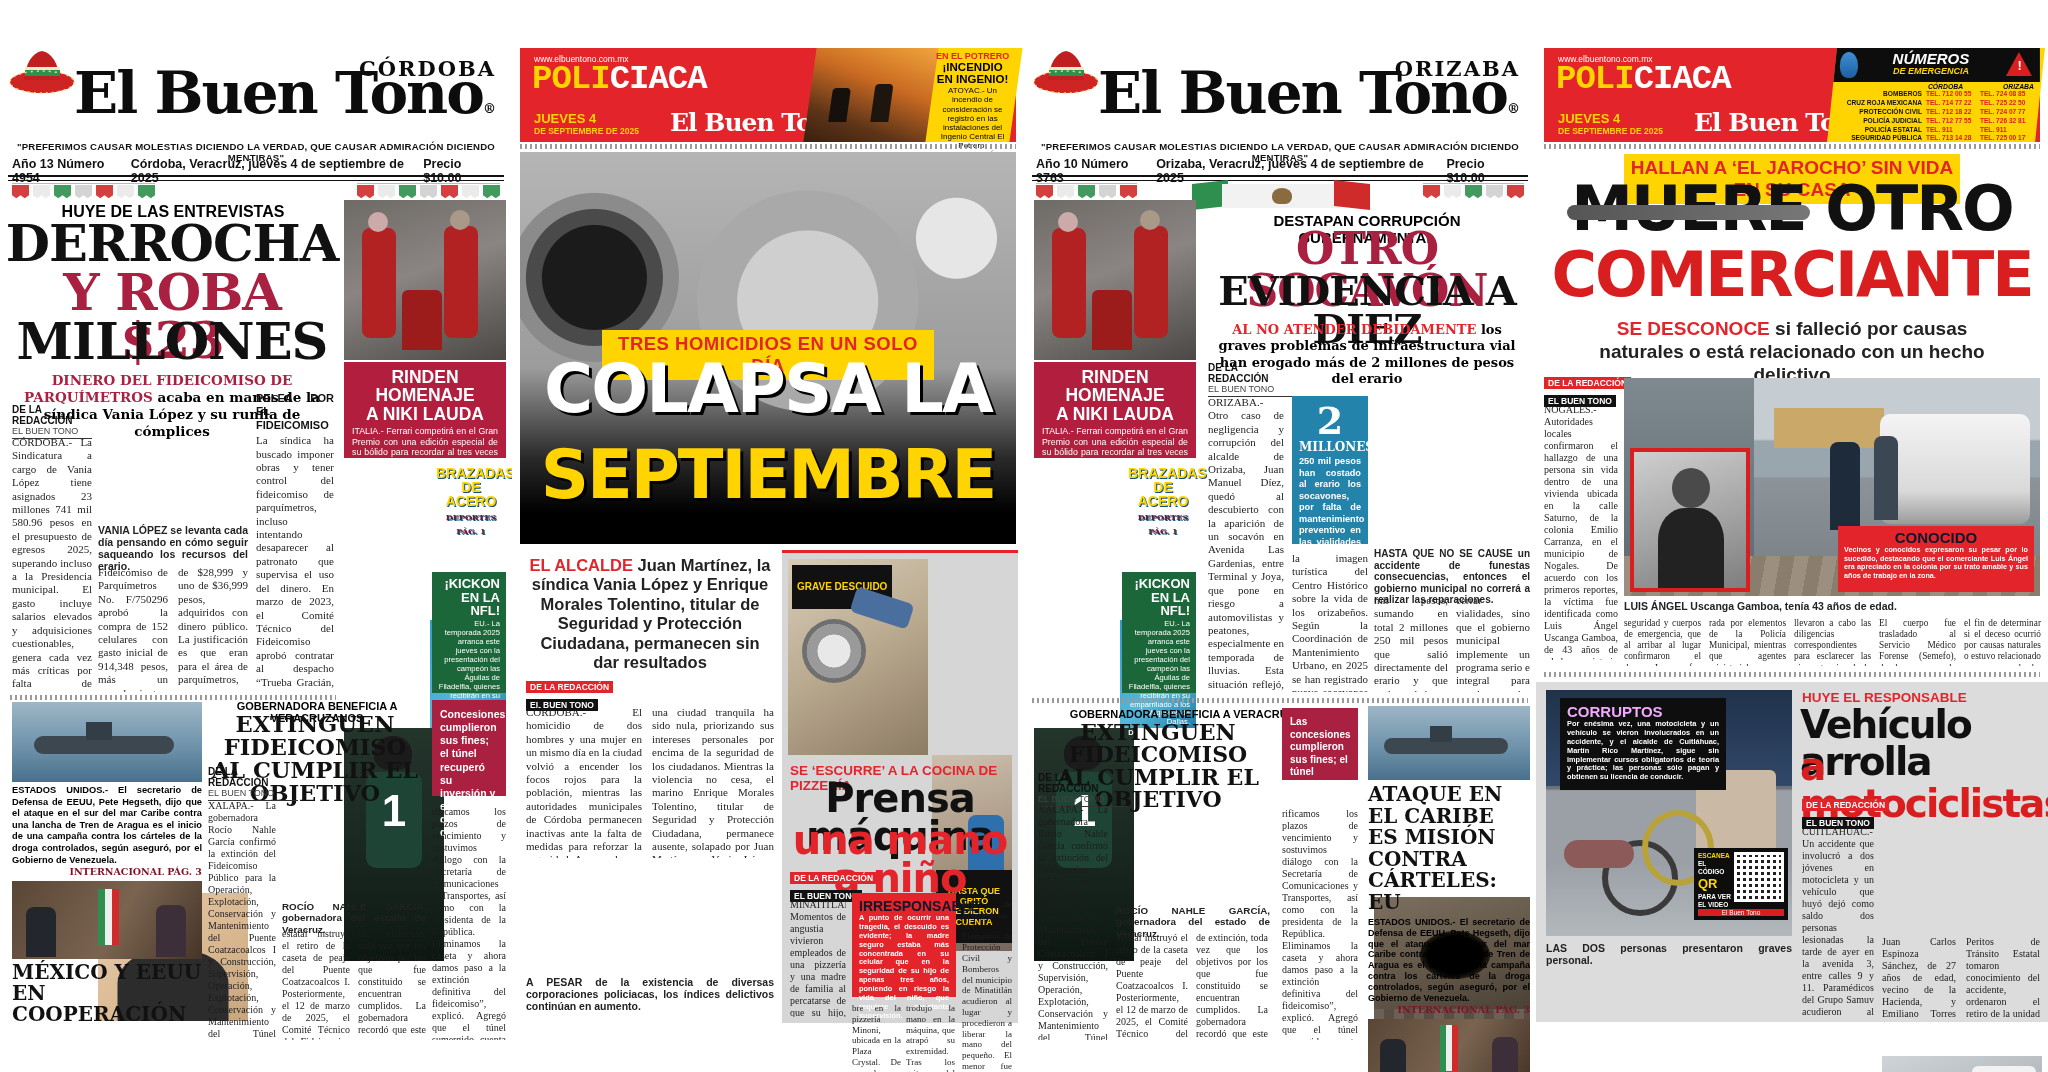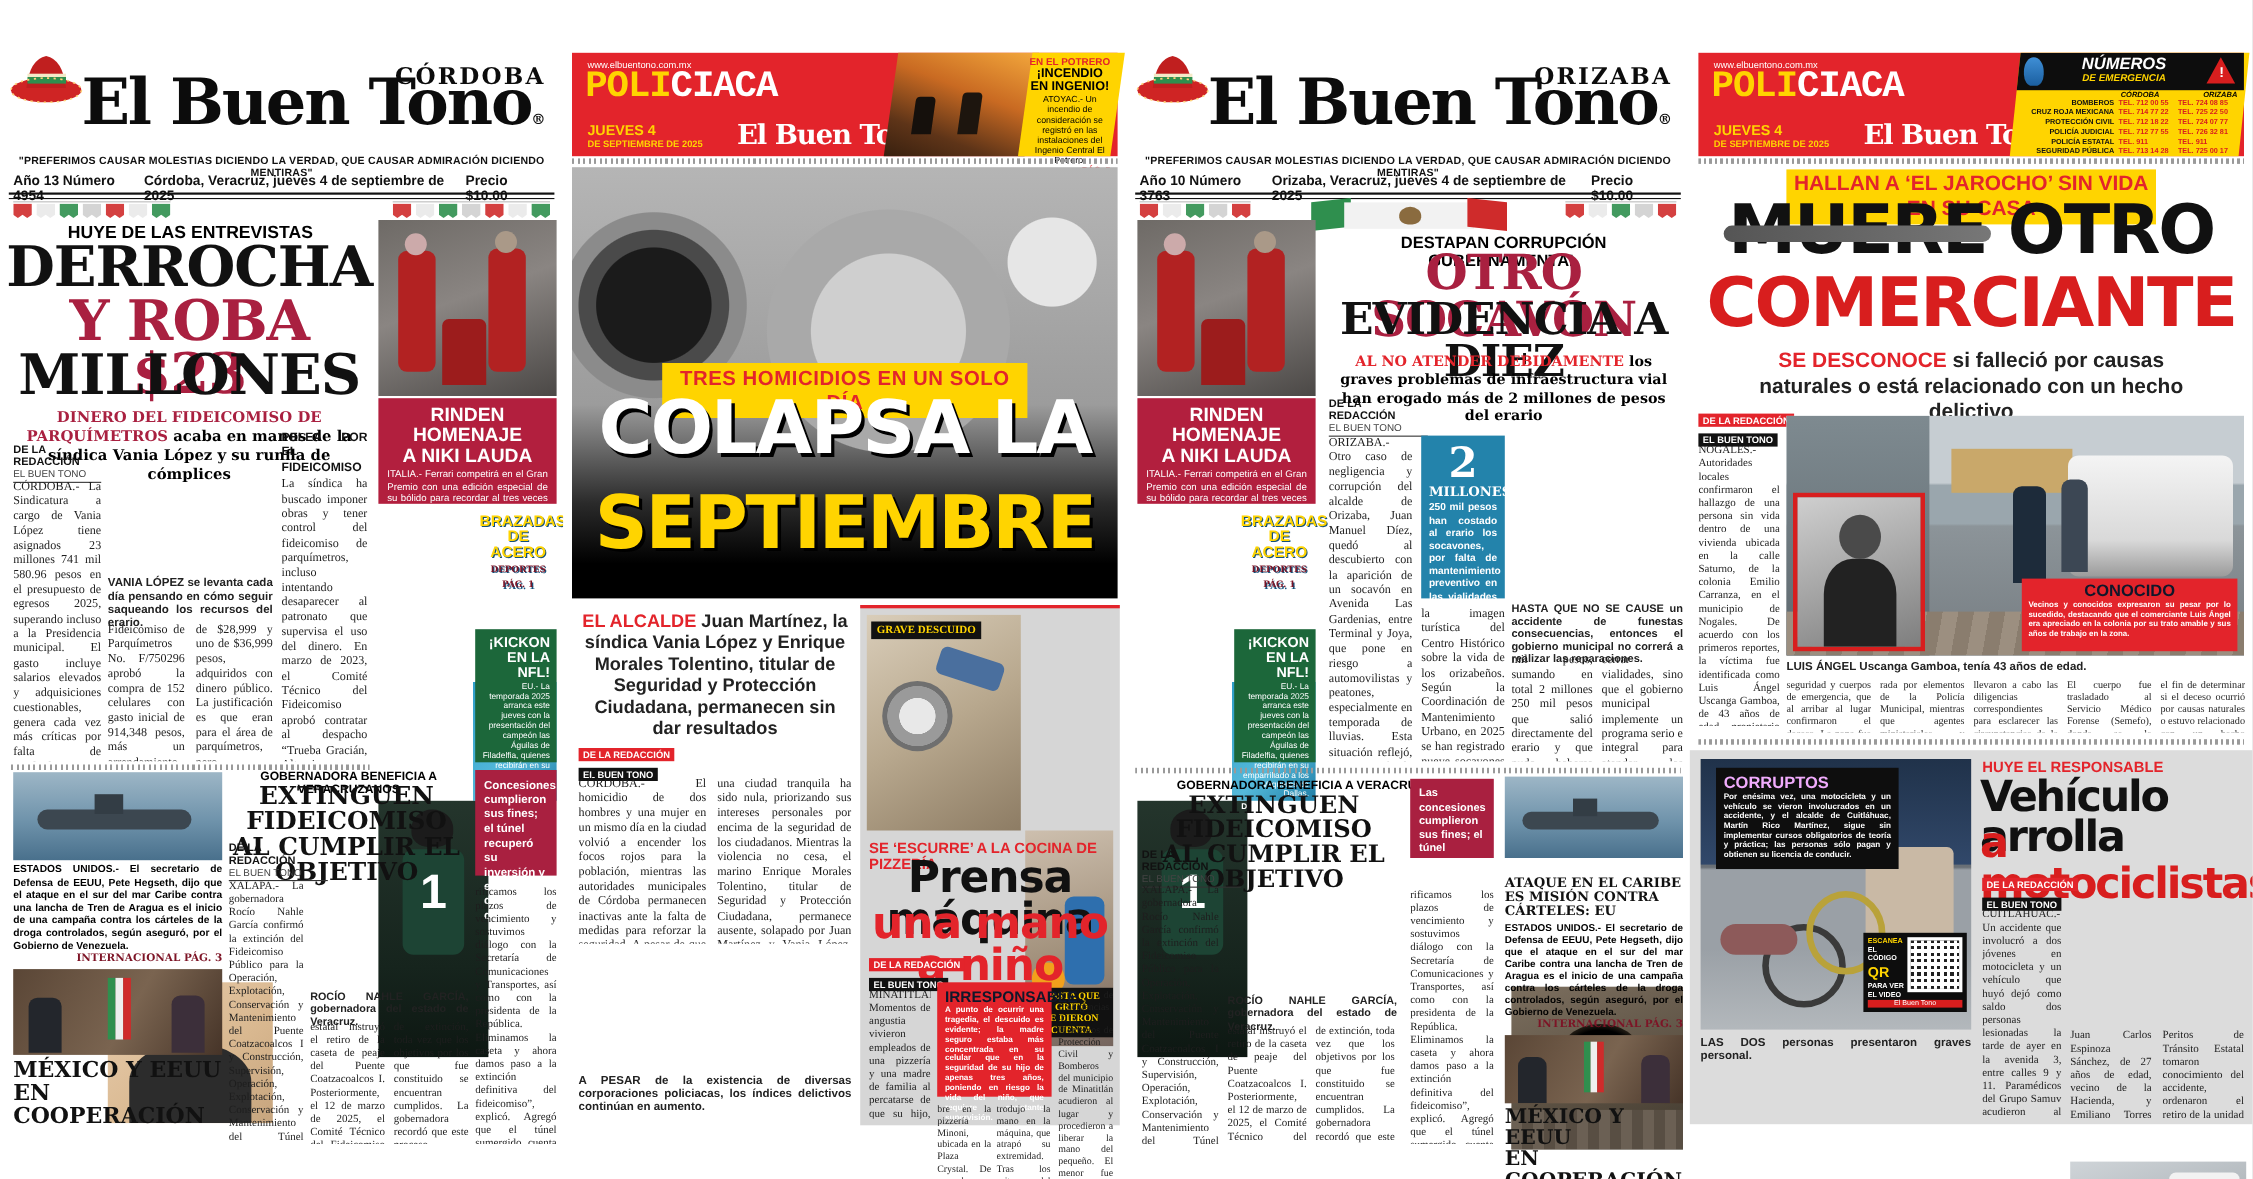--- a/index.html
+++ b/index.html
@@ -53,21 +53,21 @@
   .statbox{background:#2383ab;color:#fff;font-family:"DejaVu Serif",serif;padding:6px 7px;}
   
   .qbox{background:#a92040;color:#fff;font-family:"Liberation Sans",sans-serif;font-weight:bold;font-size:10.5px;line-height:1.25;padding:8px;}
   .alertbox{background:#e3242b;color:#fff;font-family:"Liberation Sans",sans-serif;padding:5px 7px;}
   .alertbox .t{color:#0f172a;font-weight:bold;text-align:center;display:block;}
   .darkbox{background:#0e0e0e;color:#fff;font-family:"Liberation Sans",sans-serif;padding:5px 7px;}
   .darkbox .t{color:#f0abfc;font-weight:bold;text-align:left;display:block;font-size:15px;}
   
   .ph-person:before{content:"";position:absolute;left:50%;top:18%;width:34%;height:30%;transform:translateX(-50%);background:#3a3a3a;border-radius:50%;}
   .ph-person:after{content:"";position:absolute;left:50%;top:44%;width:74%;height:60%;transform:translateX(-50%);background:#2c2c2c;border-radius:45% 45% 0 0;}
-  .label-tag{position:absolute;background:#111;color:#ffd400;font-family:Liberation Serif, serif;font-weight:bold;font-size:10px;padding:2px 5px;line-height:1.15;}
+  .label-tag{position:absolute;background:#111;color:#ffd400;font-family:Liberation Sans, sans-serif;font-weight:bold;font-size:10px;padding:16px 5px;line-height:1.15;}
 </style>
 </head>
 <body>
 
 <div id="canvas">
 
   <div class="page">
     <svg class="abs" style="left:8px;top:42px" width="72" height="56" viewBox="0 0 72 56">
       <ellipse cx="34" cy="40" rx="32" ry="11" fill="#cf2424"></ellipse>
       <path d="M16 38 Q19 12 34 9 Q49 12 52 38 Z" fill="#c01f1f"></path>
@@ -366,21 +366,21 @@
     <div class="abs caption" style="left:92px;top:905px;width:154px;font-size:9.8px"><span class="pcap-s">ROCÍO NAHLE GARCÍA,</span><span> gobernadora del estado de Veracruz.</span></div>
     <div class="abs body-sm" style="left:92px;top:932px;width:72px;height:108px">estatal instruyó el retiro de la caseta de peaje del Puente Coatzacoalcos I. Posteriormente, el 12 de marzo de 2025, el Comité Técnico del Fideicomiso celebró su primera sesión ordinaria, en la que aprobó e instruyó al secretario técnico a iniciar formalmente el procedimiento</div>
     <div class="abs body-sm" style="left:172px;top:932px;width:72px;height:108px">de extinción, toda vez que los objetivos por los que fue constituido se encuentran cumplidos. La gobernadora recordó que este proceso comenzó incluso antes de asumir el cargo, al revisar el estado de las concesiones de ambas obras. “Analizamos tiempos y formas, ve-</div>
     <div class="abs body-sm" style="left:258px;top:808px;width:76px;height:232px">rificamos los plazos de vencimiento y sostuvimos diálogo con la Secretaría de Comunicaciones y Transportes, así como con la presidenta de la República. Eliminamos la caseta y ahora damos paso a la extinción definitiva del fideicomiso”, explicó. Agregó que el túnel sumergido cuenta con su caseta de cobro y ya recuperó la inversión destinada a su construcción. Este lunes 1 de septiembre la Gaceta Oficial del Estado publicó el decreto que faculta a la Secretaría de Finanzas y Planeación para realizar las acciones pertinentes para cumplimentar este ordenamiento, firmado por la gobernadora Rocío Nahle.</div>
 
     <div class="abs" style="left:344px;top:706px;width:162px">
       <div class="photo" style="width:162px;height:74px;background:linear-gradient(180deg,#9db6c6,#6f93ab 55%,#49708c);position:relative">
         <div class="abs" style="left:16px;top:32px;width:124px;height:16px;background:#3c4750;border-radius:10px"></div>
         <div class="abs" style="left:62px;top:20px;width:22px;height:16px;background:#333d45"></div>
       </div>
-      <div class="serif-head" style="font-size:12px;line-height:1.08;margin-top:16px">ATAQUE EN EL CARIBE ES MISIÓN CONTRA CÁRTELES: EU</div>
+      <div class="serif-head" style="font-size:20px;line-height:1.08;margin-top:4px">ATAQUE EN EL CARIBE ES MISIÓN CONTRA CÁRTELES: EU</div>
       <div class="sans" style="font-weight:bold;font-size:9px;line-height:1.22;text-align:justify;margin-top:3px">ESTADOS UNIDOS.- El secretario de Defensa de EEUU, Pete Hegseth, dijo que el ataque en el sur del mar Caribe contra una lancha de Tren de Aragua es el inicio de una campaña contra los cárteles de la droga controlados, según aseguró, por el Gobierno de Venezuela.</div>
       <div class="pg-tag">INTERNACIONAL PÁG. 3</div>
       <div class="photo" style="width:162px;height:62px;background:linear-gradient(120deg,#5a4636,#7a6450 55%,#463428);position:relative;margin-top:4px">
         <div class="abs" style="left:12px;top:20px;width:26px;height:42px;background:#23262c;border-radius:8px 8px 0 0"></div>
         <div class="abs" style="right:12px;top:18px;width:26px;height:44px;background:#3c2f3a;border-radius:8px 8px 0 0"></div>
         <div class="abs" style="left:72px;top:6px;width:6px;height:46px;background:#2f8f4e"></div>
         <div class="abs" style="left:78px;top:6px;width:6px;height:46px;background:#eee"></div>
         <div class="abs" style="left:84px;top:6px;width:6px;height:46px;background:#cf2b2b"></div>
       </div>
       <div class="serif-head" style="font-size:18.5px;line-height:1.05;margin-top:3px"><span>MÉXICO Y EEUU</span><br><span>EN COOPERACIÓN</span></div>

